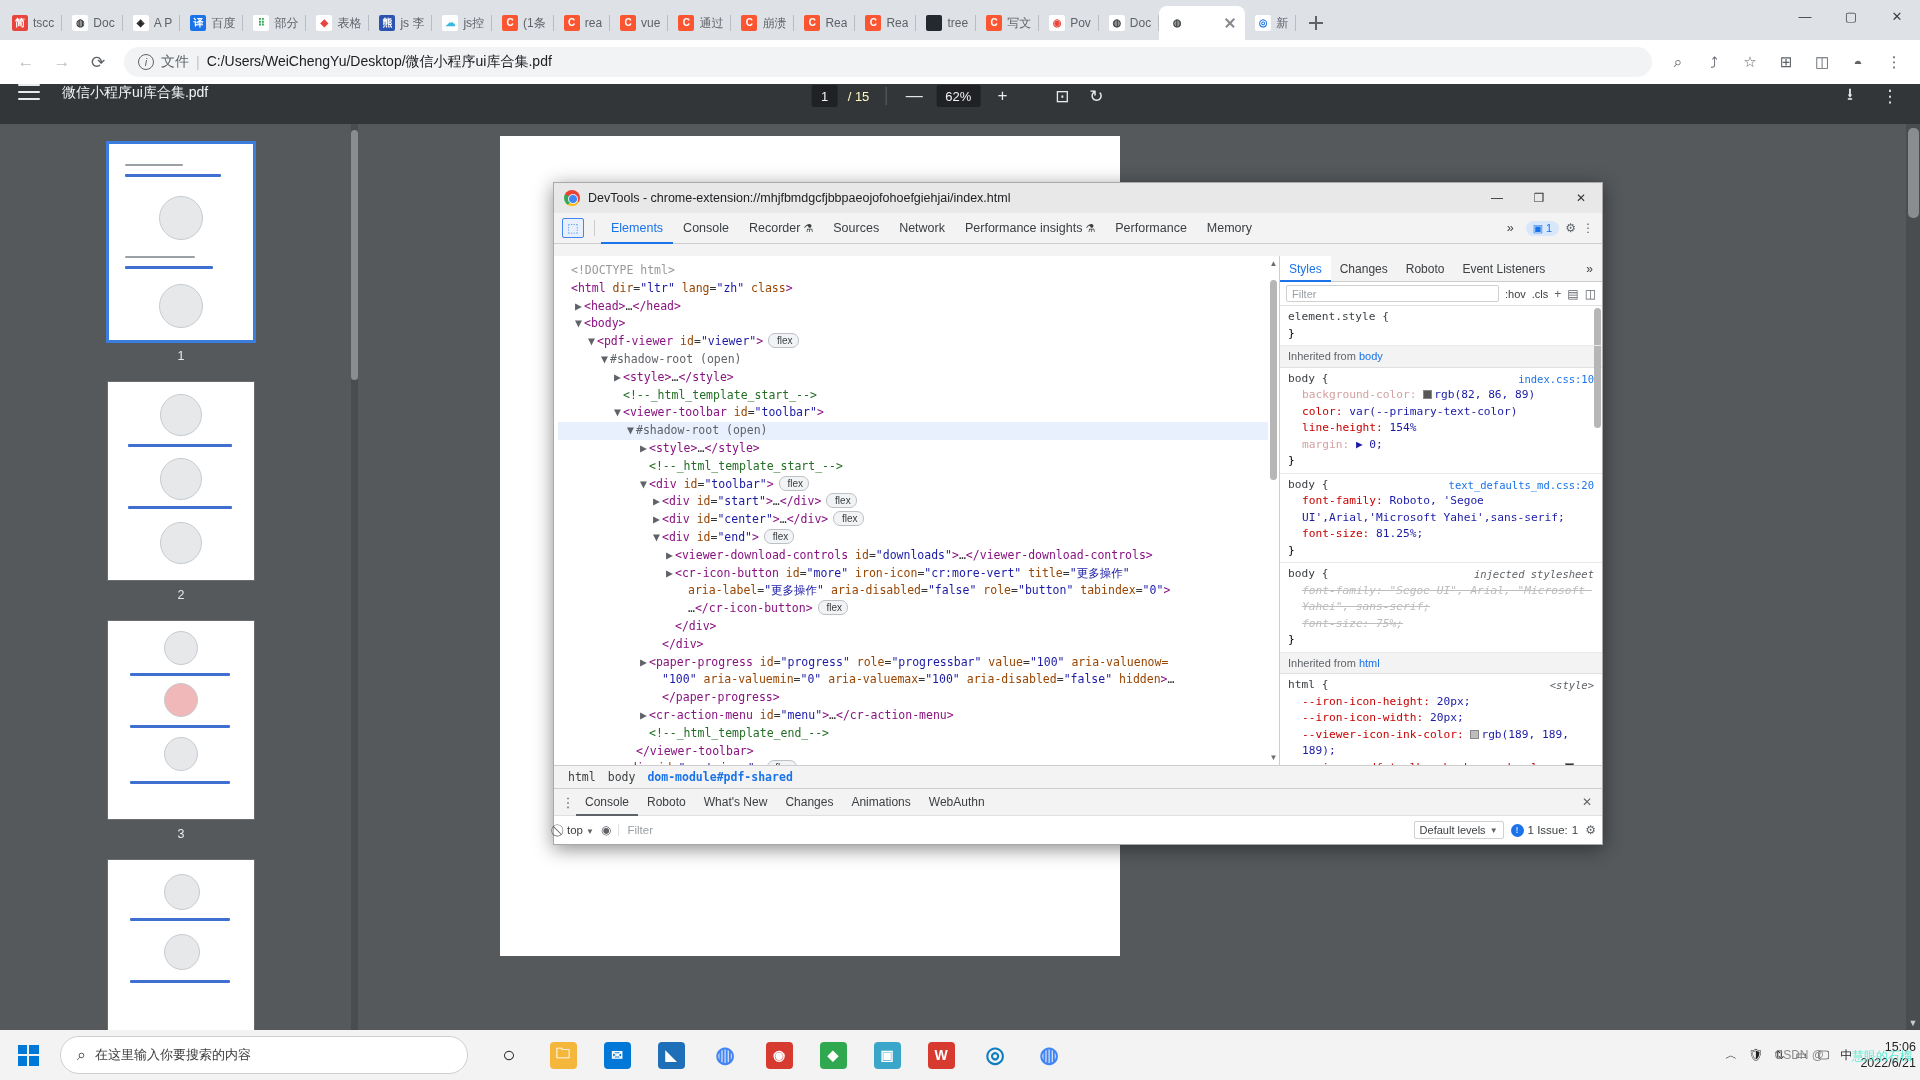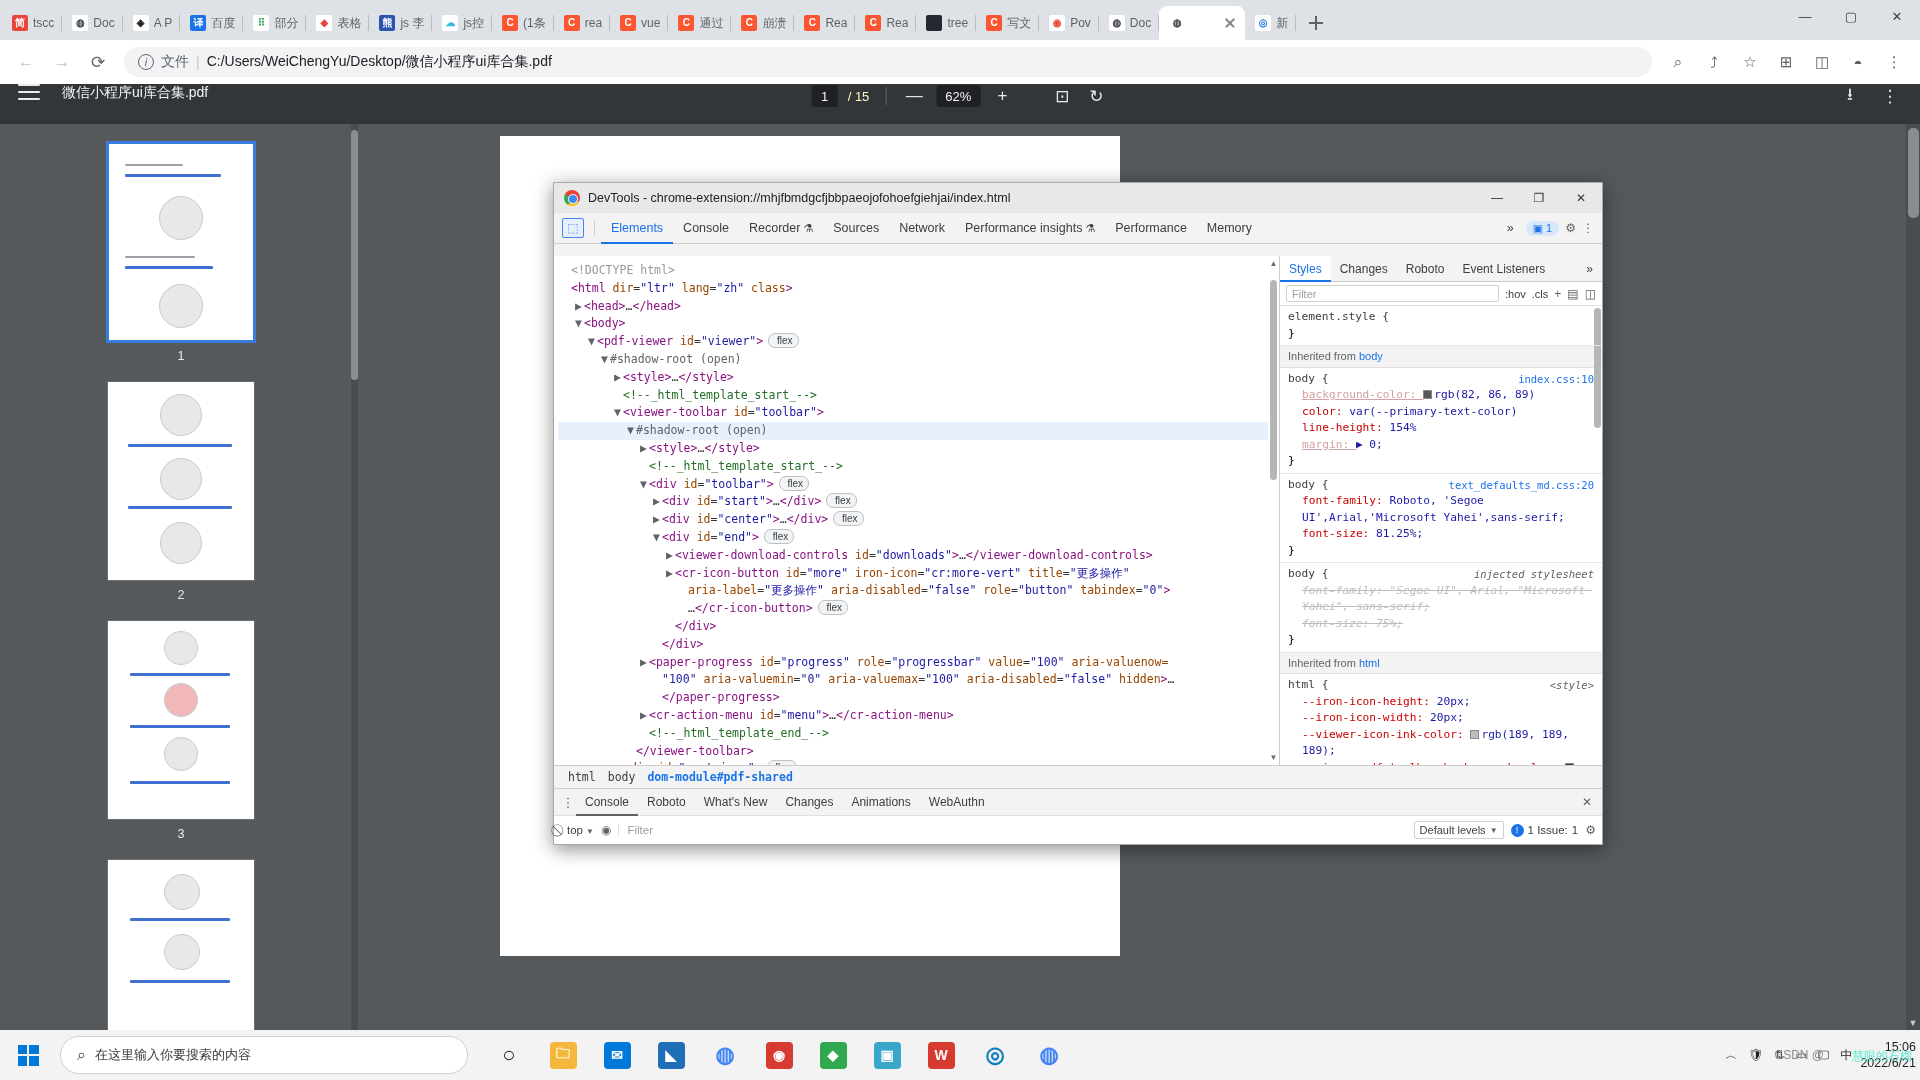--- a/index.html
+++ b/index.html
@@ -166,21 +166,21 @@
   .styles-filterbar{height:24px;border-bottom:1px solid #e0e0e0;display:flex;align-items:center;gap:6px;padding:0 6px;font-size:11.5px;color:#5f6368;flex:0 0 24px;}
   .filter-input{flex:1 1 auto;border:1px solid #d0d0d0;height:17px;border-radius:2px;padding-left:5px;color:#9aa0a6;font-size:11px;display:flex;align-items:center;}
   .hovpill{color:#3c4043;font-size:11px;}
   .sp-ico{color:#5f6368;font-size:12px;}
   .styles-body{flex:1 1 auto;overflow:hidden;font-family:"DejaVu Sans Mono",monospace;font-size:11.2px;line-height:16.5px;position:relative;}
   .css-rule{padding:3px 6px 3px 8px;border-bottom:1px solid #e8e8e8;position:relative;white-space:pre-wrap;}
   .css-sel{color:#3c4043;}
   .css-src{position:absolute;right:8px;top:3px;color:#1a73e8;font-size:10.5px;}
   .css-src.plain{color:#5f6368;font-style:italic;}
   .prop{color:#c80000;}
-  .prop.inactive{color:#d4a0a0;text-decoration:underline;}
+  .prop.inactive{color:#d4a0a0;}
   .val{color:#1a1aa6;}
   .strike{text-decoration:line-through;color:#bdbdbd;font-style:italic;}
   .sec-hd{background:#f3f3f3;color:#5f6368;padding:2px 8px;border-bottom:1px solid #e0e0e0;font-family:"Liberation Sans",sans-serif;font-size:11px;}
   .sec-hd b{color:#1a73e8;font-weight:normal;}
   .swatch{display:inline-block;width:9px;height:9px;border:1px solid #888;vertical-align:-1px;margin-right:2px;}
   .tri{color:#5f6368;font-size:8px;}
   .styles-sb{position:absolute;right:1px;top:2px;width:7px;height:120px;background:#b6b6b6;border-radius:4px;}
 
   .console-drawer{flex:0 0 56px;border-top:1px solid #cdcdcd;background:#f3f3f3;display:flex;flex-direction:column;}
   .cd-tabbar{height:27px;display:flex;align-items:center;padding-left:6px;gap:0;font-size:12px;border-bottom:1px solid #e0e0e0;}

